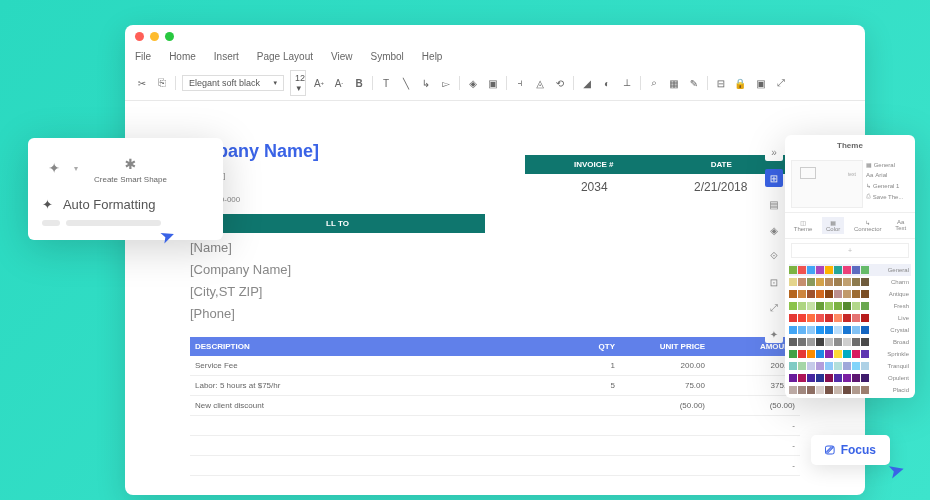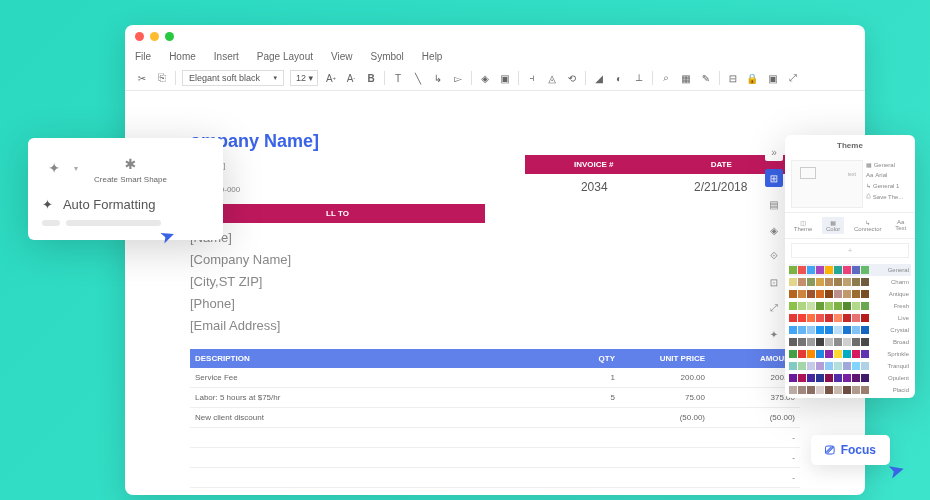--- a/index.html
+++ b/index.html
@@ -5,29 +5,29 @@
 *{box-sizing:border-box;margin:0;padding:0;font-family:-apple-system,Helvetica,Arial,sans-serif}
 body{background:linear-gradient(135deg,#2ad9c0,#3de4cc);width:930px;height:500px;overflow:hidden;position:relative}
 .window{position:absolute;left:125px;top:25px;width:740px;height:470px;background:#fff;border-radius:8px;box-shadow:0 8px 30px rgba(0,0,0,.15);overflow:hidden}
 .titlebar{height:22px;display:flex;align-items:center;padding:0 10px;gap:6px}
 .dot{width:9px;height:9px;border-radius:50%}
 .r{background:#ff5f57}.y{background:#febc2e}.g{background:#28c840}
 .menubar{display:flex;padding:4px 10px;gap:18px;font-size:10px;color:#666}
 .menubar span{cursor:pointer}
 .toolbar{display:flex;align-items:center;padding:4px 10px;gap:6px;border-bottom:1px solid #e8e8e8;font-size:10px;color:#555}
 .fontsel{border:1px solid #ddd;padding:2px 6px;font-size:9px;width:102px;display:flex;justify-content:space-between;align-items:center}
-.sizesel{border:1px solid #ddd;padding:2px 4px;font-size:9px;width:28px;text-align:right}
+.sizesel{border:1px solid #ddd;padding:2px 4px;font-size:9px;width:16px;text-align:right}
 .tico{width:14px;height:14px;display:flex;align-items:center;justify-content:center;font-size:10px;cursor:pointer;color:#666}
 .tsep{width:1px;height:14px;background:#e0e0e0}
 .doc{padding:40px 65px;font-size:9px;color:#555}
 .company{font-size:18px;font-weight:700;color:#3a63e6;margin-bottom:8px}
 .addr{font-size:8px;color:#888;line-height:1.5}
 .row2{display:flex;gap:20px;margin-top:8px}
 .col{flex:1}
-.hdr{background:#be185d;color:#fff;text-align:center;font-size:8px;padding:5px;font-weight:600}
+.hdr{background:#0f766e;color:#fff;text-align:center;font-size:8px;padding:5px;font-weight:600}
 .hdr2{display:flex}
 .hdr2>div{flex:1}
 .val2{display:flex;text-align:center;font-size:12px;padding:6px}
 .val2>div{flex:1}
 .billlist{font-size:13px;color:#888;line-height:1.7;padding-top:4px}
 .itable{width:100%;margin-top:12px;border-collapse:collapse;font-size:8px}
 .itable th{background:#6080ea;color:#fff;padding:5px;text-align:right;font-weight:600}
 .itable th:first-child{text-align:left}
 .itable td{border-bottom:1px solid #eee;padding:5px;text-align:right;color:#666}
 .itable td:first-child{text-align:left}
@@ -131,21 +131,20 @@
    <div>:(000)000-000</div>
   </div>
   <div class="row2">
    <div class="col">
     <div class="hdr">LL TO</div>
     <div class="billlist">
      <div>[Name]</div>
      <div>[Company Name]</div>
      <div>[City,ST ZIP]</div>
      <div>[Phone]</div>
-     <div>[Email Address]</div>
     </div>
    </div>
    <div class="col">
     <div style="position:absolute;top:130px;right:75px;width:265px">
      <div class="hdr hdr2">
       <div>INVOICE #</div>
               <div>DATE</div>
      </div>
      <div class="val2">
       <div>2034</div>

